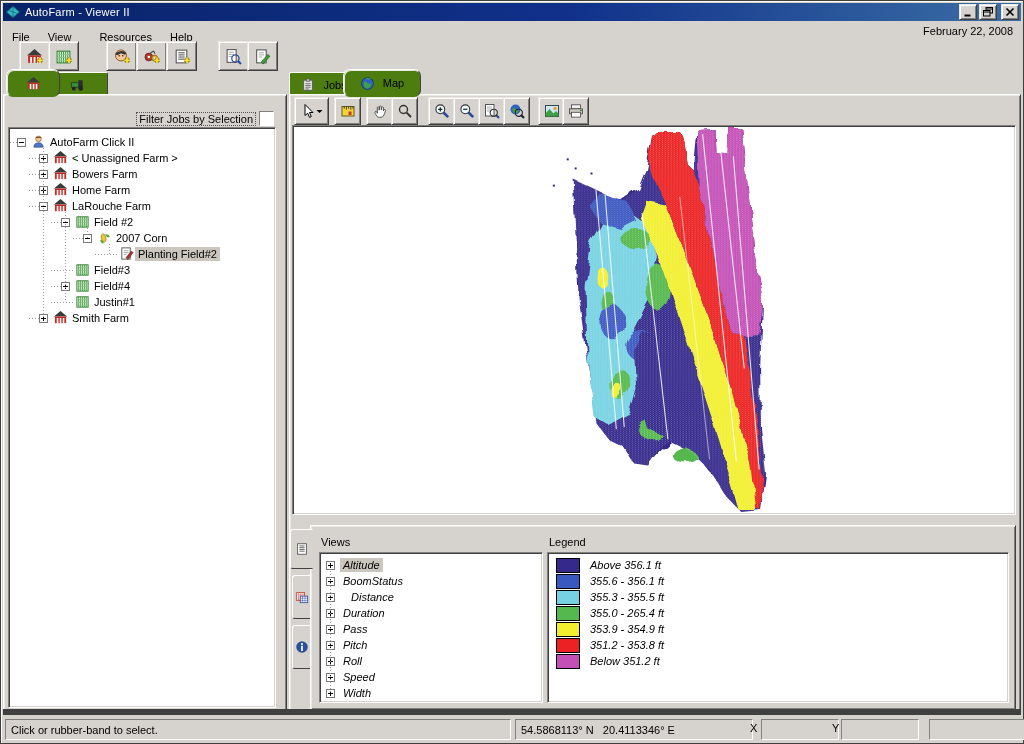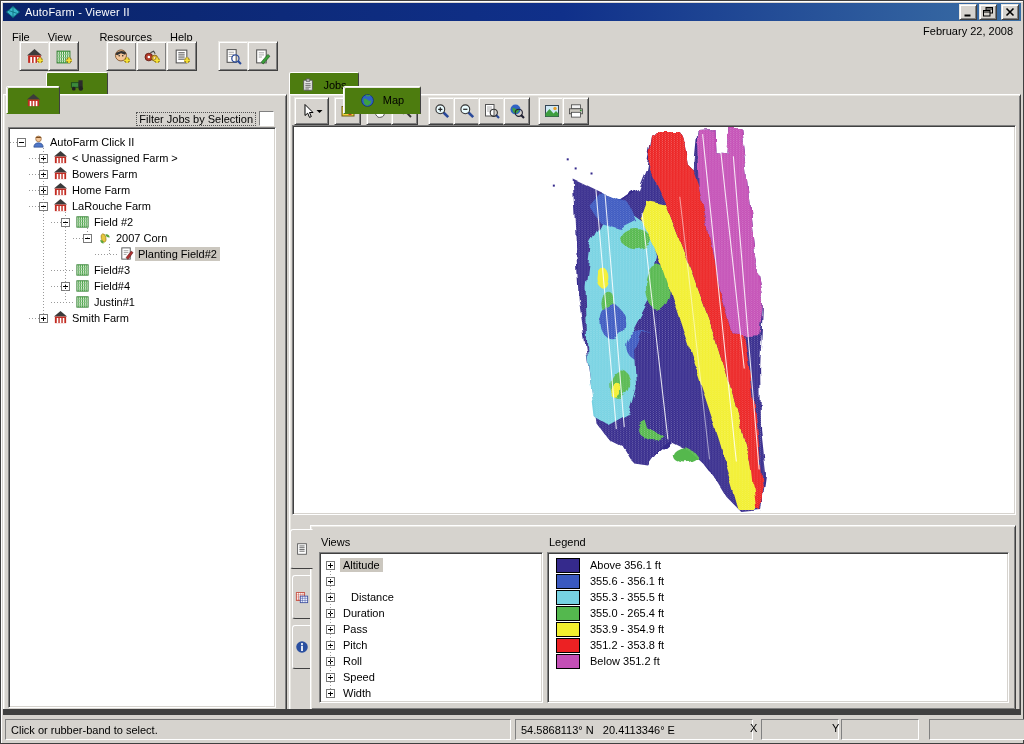--- a/index.html
+++ b/index.html
@@ -28,21 +28,21 @@
   .toolbar{position:absolute;left:2px;top:40px;right:2px;height:28px;}
   .tb-btn{position:absolute;top:0;width:29px;height:28px;}
   
   .workspace{position:absolute;left:2px;top:68px;right:2px;bottom:30px;}
   
   .lpanel{position:absolute;left:0;top:0;width:284px;bottom:0;}
   .tabs-row{position:absolute;left:0;top:0;height:26px;right:0;}
   .tab{position:absolute;top:3px;height:23px;background:#4d7c0f;
        border:1px solid;border-color:#fff #404040 transparent #fff;border-radius:2px 2px 0 0;
        display:flex;align-items:center;justify-content:center;gap:8px;padding:0 8px;}
-  .tab.active{top:17px;height:26px;z-index:5;box-shadow:inset 1px 1px 0 #e9e7e2;}
+  .tab.active{top:0;height:26px;z-index:5;box-shadow:inset 1px 1px 0 #e9e7e2;border-radius:7px;}
   .panel-body{position:absolute;left:0;top:25px;right:0;bottom:0;background:#d6d3ce;}
   .filter-row{position:absolute;top:16px;right:12px;display:flex;align-items:center;gap:4px;}
   .filter-label{outline:1px dotted #555;padding:0 2px;}
   .checkbox{width:13px;height:13px;background:#fff;}
   .treebox{position:absolute;left:4px;top:32px;right:10px;bottom:4px;background:#fff;overflow:hidden;}
   .trow{position:absolute;height:16px;display:flex;align-items:center;}
   .trow .lbl{padding:1px 3px;white-space:pre;}
   .trow .lbl.sel{background:#cbc7bf;}
   .exp{position:absolute;width:9px;height:9px;background:#fff;border:1px solid #7a7a7a;box-sizing:border-box;}
   .exp i{position:absolute;background:#000;}
@@ -61,21 +61,21 @@
   .mt-btn.wide{width:33px;}
   .mapbox{position:absolute;left:2px;top:30px;right:4px;height:388px;background:#fff;}
   .hsplit{position:absolute;left:2px;right:4px;top:420px;height:10px;}
   .bottom-panel{position:absolute;left:20px;right:4px;top:430px;bottom:2px;background:#d6d3ce;}
   .vtabs{position:absolute;left:0;top:432px;width:20px;bottom:0;}
   .vtab{position:absolute;left:2px;width:18px;background:#d6d3ce;
         border:1px solid;border-color:#fff transparent #404040 #fff;border-radius:3px 0 0 3px;
         display:flex;align-items:center;justify-content:center;}
   .vtab.active{left:0;width:21px;z-index:4;}
   .grp-label{position:absolute;}
-  .listbox{position:absolute;background:#fff;overflow:hidden;}
+  .listbox{position:absolute;background:#fff;overflow:hidden;font-style:italic;}
   .vrow{position:absolute;height:16px;display:flex;align-items:center;left:0;right:0;}
   .vrow .lbl{padding:1px 3px;}
   .vrow .lbl.sel{background:#cbc7bf;}
   .leg-row{position:absolute;height:16px;display:flex;align-items:center;gap:10px;left:8px;}
   .leg-swatch{width:22px;height:13px;border:1px solid #000;}
   
   .statusbar{position:absolute;left:2px;bottom:2px;right:2px;height:26px;border-top:6px solid #404040;}
   .sb-panel{position:absolute;top:4px;height:19px;background:#d6d3ce;display:flex;align-items:center;padding:0 5px;white-space:pre;}
   .sb-label{position:absolute;top:7px;}
   svg{display:block;}
@@ -632,20 +632,23 @@
                 <i class="h"></i>
                 <i class="v"></i>
               </div>
               <div class="vrow" style="top: 4px; left: 20px;">
                 <span class="lbl sel">Altitude</span>
               </div>
               <div class="exp" style="left: 6px; top: 24px;">
                 <i class="h"></i>
                 <i class="v"></i>
               </div>
+              <div class="vrow" style="top: 20px; left: 20px;">
+                <span class="lbl">BoomStatus</span>
+              </div>
               <div class="exp" style="left: 6px; top: 40px;">
                 <i class="h"></i>
                 <i class="v"></i>
               </div>
               <div class="vrow" style="top: 36px; left: 20px; margin-left: 8px;">
                 <span class="lbl">Distance</span>
               </div>
               <div class="exp" style="left: 6px; top: 56px;">
                 <i class="h"></i>
                 <i class="v"></i>

